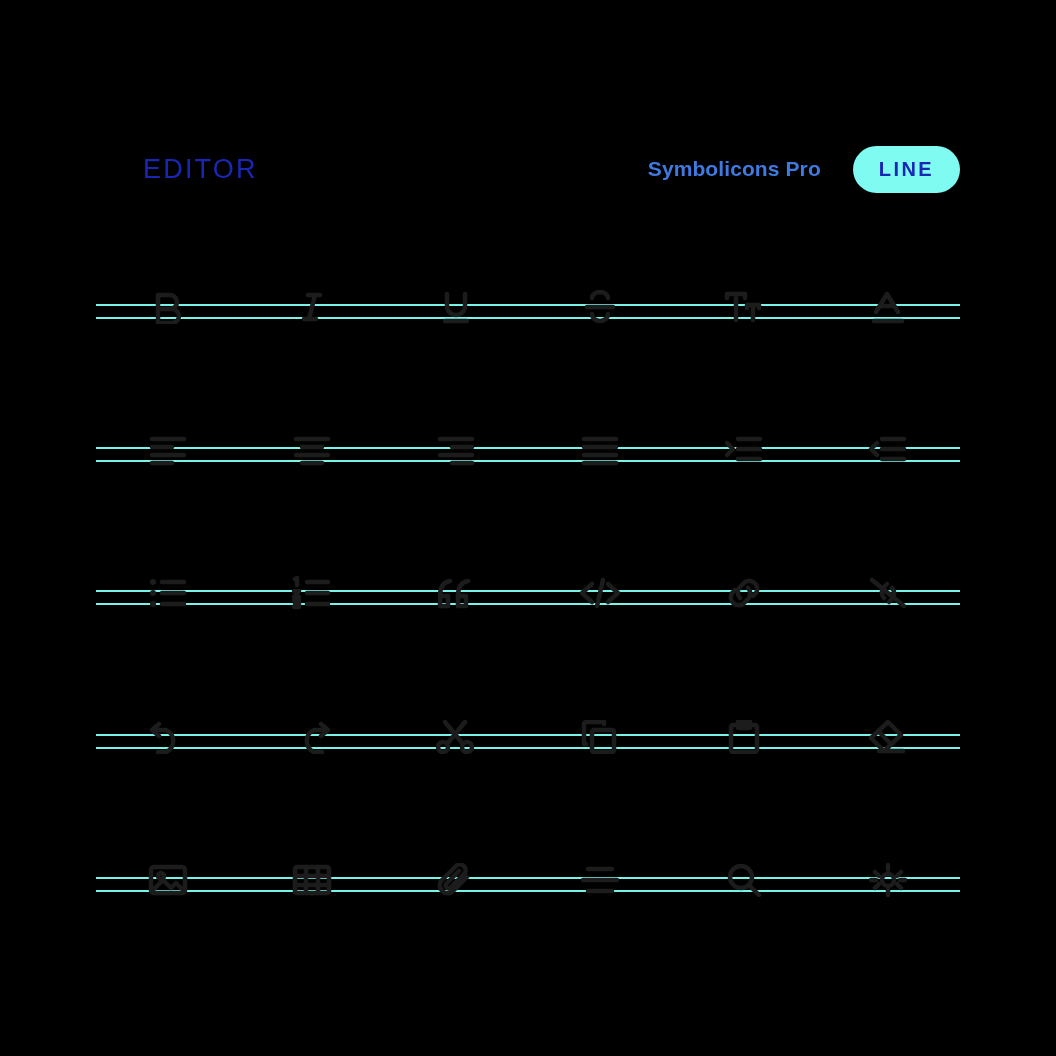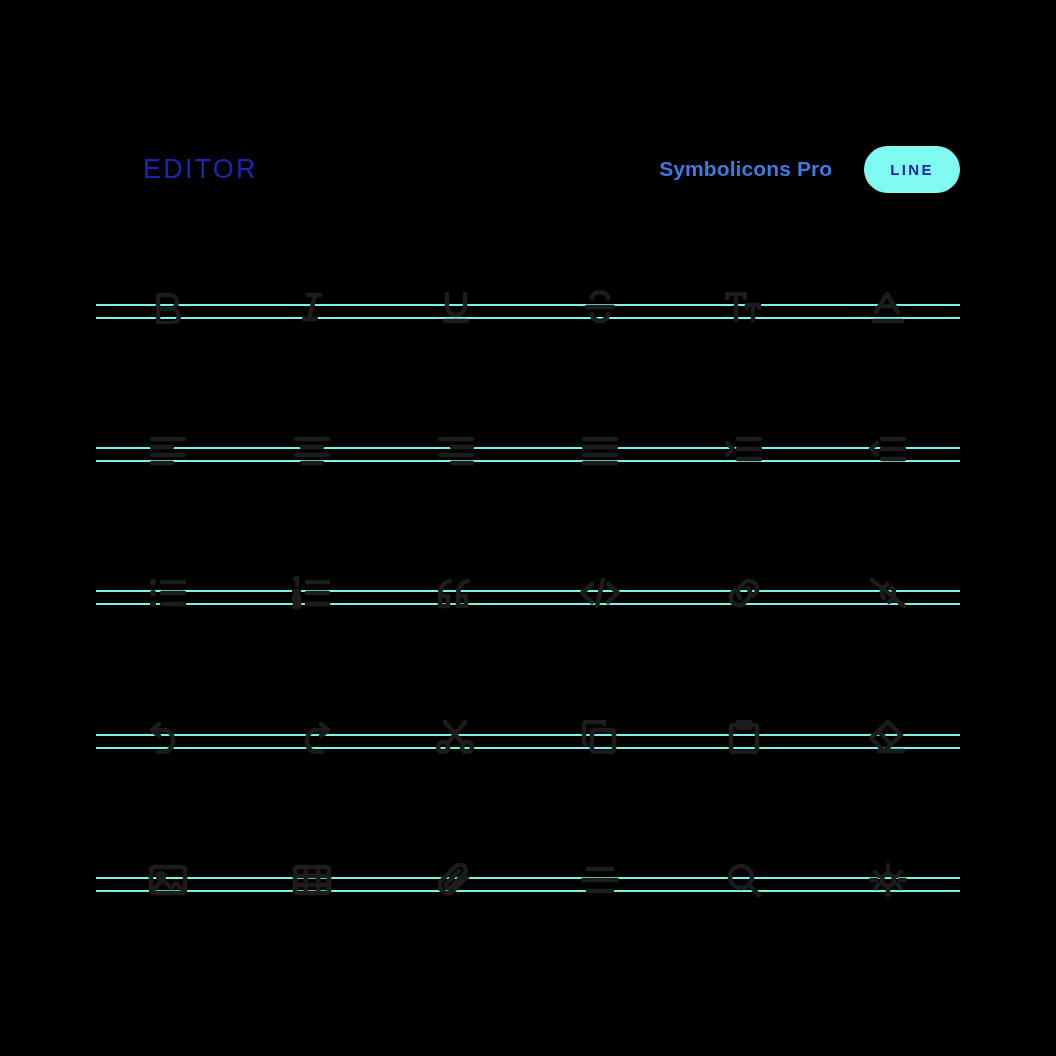--- a/index.html
+++ b/index.html
@@ -64,21 +64,21 @@
 
   #style-pill {
     background: #7ffbf2;
     color: #1a27b5;
     border-radius: 999px;
     padding: 0 26px;
     height: 47px;
     display: flex;
     align-items: center;
     justify-content: center;
-    font-size: 15px;
+    font-size: 20px;
     font-weight: 700;
     letter-spacing: 2.4px;
     white-space: nowrap;
     cursor: pointer;
   }
 
   
   #grid {
     position: absolute;
     left: 96px;

